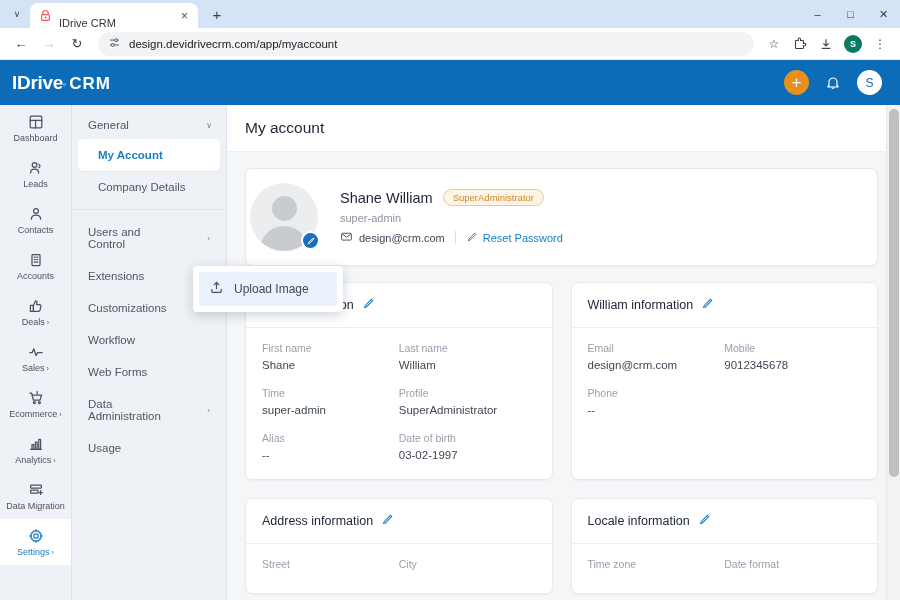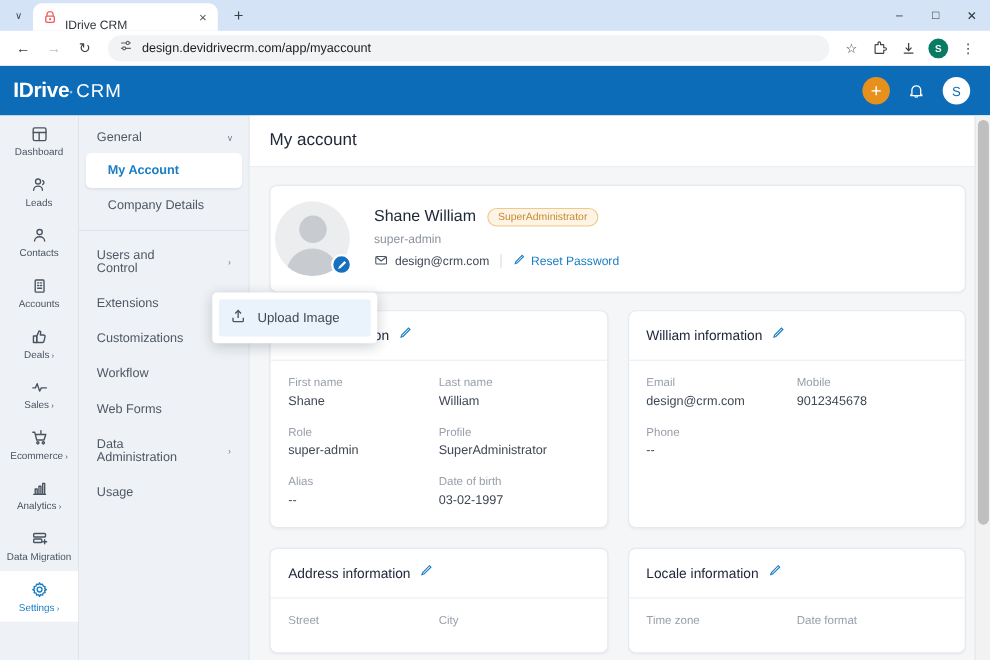--- a/index.html
+++ b/index.html
@@ -66,21 +66,21 @@
   }
 
   
   .app-header {
     height: 45px; background: #0c6cb7; display: flex; align-items: center;
     padding-left: 12px; position: relative;
   }
   .logo { display: flex; align-items: baseline; color: #fff; }
   .logo-idrive { font-size: 19px; font-weight: bold; letter-spacing: -0.3px; }
   .logo-sup { font-size: 8px; vertical-align: super; }
-  .logo-crm { font-size: 17px; letter-spacing: 1px; margin-left: 3px; }
+  .logo-crm { font-size: 17px; letter-spacing: 1px; margin-left: 3px; font-weight: bold; }
   .header-right {
     position: absolute; right: 18px; top: 0; height: 45px;
     display: flex; align-items: center; gap: 16px;
   }
   .plus-btn {
     width: 25px; height: 25px; border-radius: 50%; background: #e8901c;
     display: flex; align-items: center; justify-content: center;
     color: #fff; font-size: 17px; line-height: 1;
   }
   .bell-btn { color: #ffffff; display:flex; }
@@ -494,21 +494,21 @@
                 <div class="field-grid">
                   <div>
                     <div class="field-label">First name</div>
                     <div class="field-value">Shane</div>
                   </div>
                   <div>
                     <div class="field-label">Last name</div>
                     <div class="field-value">William</div>
                   </div>
                   <div>
-                    <div class="field-label">Role</div>
+                    <div class="field-label">Time</div>
                     <div class="field-value">super-admin</div>
                   </div>
                   <div>
                     <div class="field-label">Profile</div>
                     <div class="field-value">SuperAdministrator</div>
                   </div>
                   <div>
                     <div class="field-label">Alias</div>
                     <div class="field-value">--</div>
                   </div>

